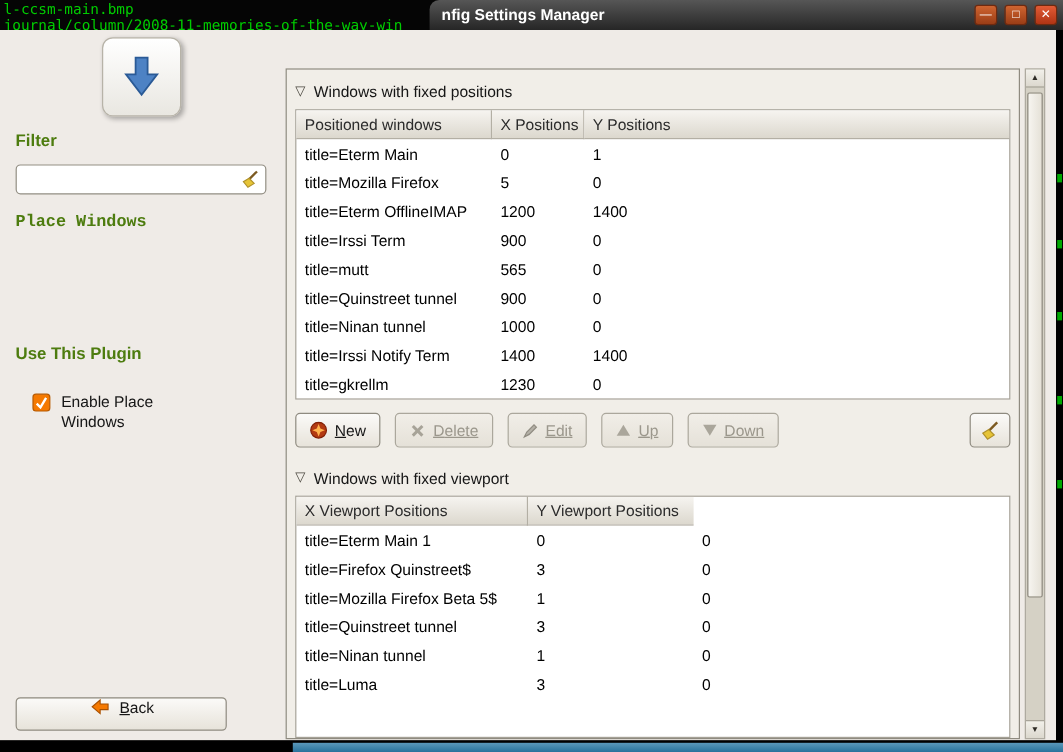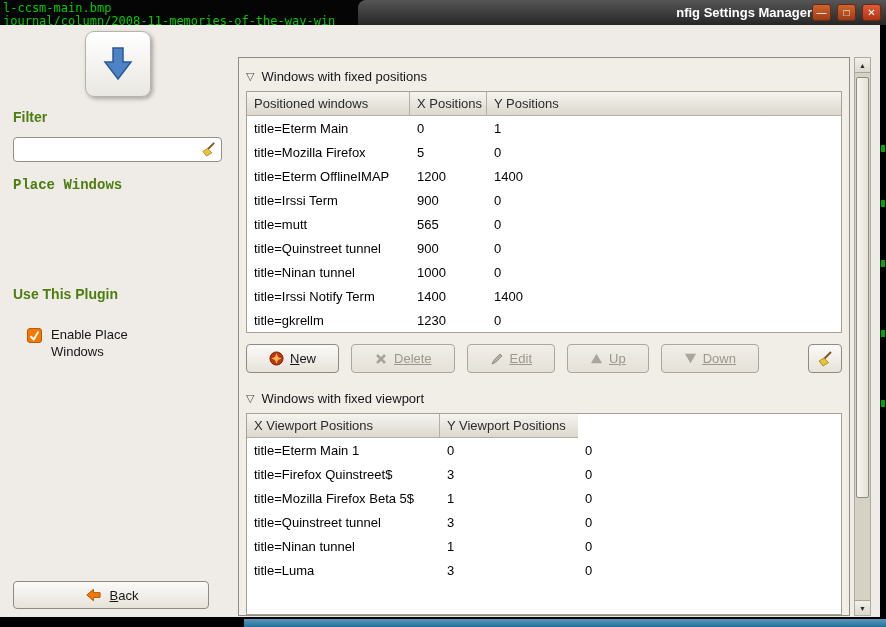--- a/index.html
+++ b/index.html
@@ -11,21 +11,21 @@
   
   .term-line { position:absolute; left:3px; font-family:"DejaVu Sans Mono", monospace; font-size:12px; color:#00cc00; white-space:nowrap; }
   .term-line.l1 { top:1px; }
   .term-line.l2 { top:14px; }
   .right-strip { position:absolute; left:880px; top:25px; width:6px; height:592px; background:#000; }
   .right-strip .tick { position:absolute; left:1px; width:4px; height:7px; background:#00a800; }
 
   
   .titlebar { position:absolute; left:358px; top:0; width:528px; height:25px;
               background:linear-gradient(#565656,#262626); border-top-left-radius:8px;
-              display:flex; align-items:center;text-align:right; }
+              display:flex; align-items:center; }
   .titlebar-title { color:#fff; font-weight:bold; font-size:13px; margin-left:10px; flex:1;
                     white-space:nowrap; overflow:hidden; }
   .win-buttons { display:flex; gap:6px; margin-right:5px; }
   .win-btn { width:19px; height:17px; border-radius:3px; border:1px solid #6e2a10;
              background:linear-gradient(#cf6430,#9a3d16); color:#fff; font-size:10px; line-height:1;
              display:flex; align-items:center; justify-content:center; cursor:default; }
   .win-btn.close { background:linear-gradient(#e25b35,#b03414); }
 
   
   .window { position:absolute; left:0; top:25px; width:880px; height:592px; background:#efebe7; }
@@ -40,23 +40,23 @@
   .h-place  { top:152px;font-family:Liberation Mono, monospace; }
   .h-use    { top:261px; }
   .filter-box { position:absolute; left:13px; top:112px; width:209px; height:25px; background:#fff;
                 border:1px solid #938f84; border-radius:4px; display:flex; align-items:center; padding:0 4px 0 6px; }
   .filter-box input { border:none; outline:none; flex:1; min-width:0; font:13px "Liberation Sans",sans-serif; background:transparent; }
   .desc { position:absolute; left:24px; top:189px; width:190px; font-size:13px; line-height:17px; color:#161616; }
   .check-row { position:absolute; left:27px; top:301px; display:flex; gap:9px; }
   .checkbox { width:15px; height:15px; margin-top:2px; background:#f57900; border:1px solid #b85a00; border-radius:3px;
               display:flex; align-items:center; justify-content:center; }
   .check-label { width:102px; font-size:13px; line-height:17px; color:#161616; }
-  .back-btn { position:absolute; left:13px; top:556px; width:196px; height:28px;
+  .back-btn { position:absolute; left:13px; top:556px; width:176px; height:28px;
               background:linear-gradient(#fbfaf8,#e7e3da); border:1px solid #8f8b80; border-radius:4px;
-              display:flex; align-items:center; justify-content:center; gap:9px; font-size:13px; color:#161616; }
+              display:flex; align-items:flex-start; justify-content:center; gap:9px; font-size:13px; color:#161616; }
   .mn::first-letter { text-decoration:underline; }
 
   
   .main { position:absolute; left:237px; top:0; width:643px; height:592px; }
   .tabs { position:absolute; left:2px; top:4px; height:28px; display:flex; align-items:flex-end; z-index:2; }
   .tab { padding:5px 11px 4px; font-size:13px; color:#161616; background:linear-gradient(#e6e2d9,#d7d3c9);
          border:1px solid #8f8b80; border-bottom:none; border-radius:4px 4px 0 0; margin-right:2px; }
   .tab.active { padding:7px 11px 5px; background:#f1eee8; margin-bottom:-1px; z-index:3; position:relative; }
 
   .frame { position:absolute; left:1px; top:32px; width:612px; height:559px; border:1px solid #8f8b80;
@@ -69,21 +69,21 @@
   .thead, .trow { display:grid; }
   .t1 .thead, .t1 .trow { grid-template-columns:163px 77px 1fr; }
   .t2 .thead, .t2 .trow { grid-template-columns:193px 138px 1fr; }
   .th { background:linear-gradient(#f6f4f0,#dcd8ce); border-right:1px solid #b3afa4; border-bottom:1px solid #b3afa4;
         padding:4px 7px; font-size:13px; color:#2b2b2b; white-space:nowrap; overflow:hidden; }
   .th:last-child { border-right:none; }
   .td { padding:5px 7px 4px 7px; font-size:13px; color:#000; white-space:nowrap; overflow:hidden; }
   .t2.grow { flex:1; overflow:hidden; margin-bottom:0; }
 
   .toolbar { display:flex; align-items:center; gap:12px; margin-top:11px; flex:none; }
-  .tbtn { display:flex; align-items:center; gap:6px; height:29px; padding:0 22px;
+  .tbtn { display:flex; align-items:center; gap:6px; height:29px; padding:0 11px;
           background:linear-gradient(#fbfaf8,#e7e3da); border:1px solid #8f8b80; border-radius:4px;
           font-size:13px; color:#161616; }
   .tbtn.disabled { color:#9b978c; background:linear-gradient(#f1eee8,#e5e1d8); border-color:#aba79c;text-decoration:underline; }
   .sq-btn { margin-left:auto; width:34px; height:29px; display:flex; align-items:center; justify-content:center;
             background:linear-gradient(#fbfaf8,#e7e3da); border:1px solid #8f8b80; border-radius:4px; }
 
   
   .vscroll { position:absolute; left:617px; top:32px; width:17px; height:559px; background:#d5d1c5;
              border:1px solid #aeaaa0; }
   .stepper { position:absolute; left:0; width:15px; height:15px; background:linear-gradient(#f2f0ea,#dcd8ce);

